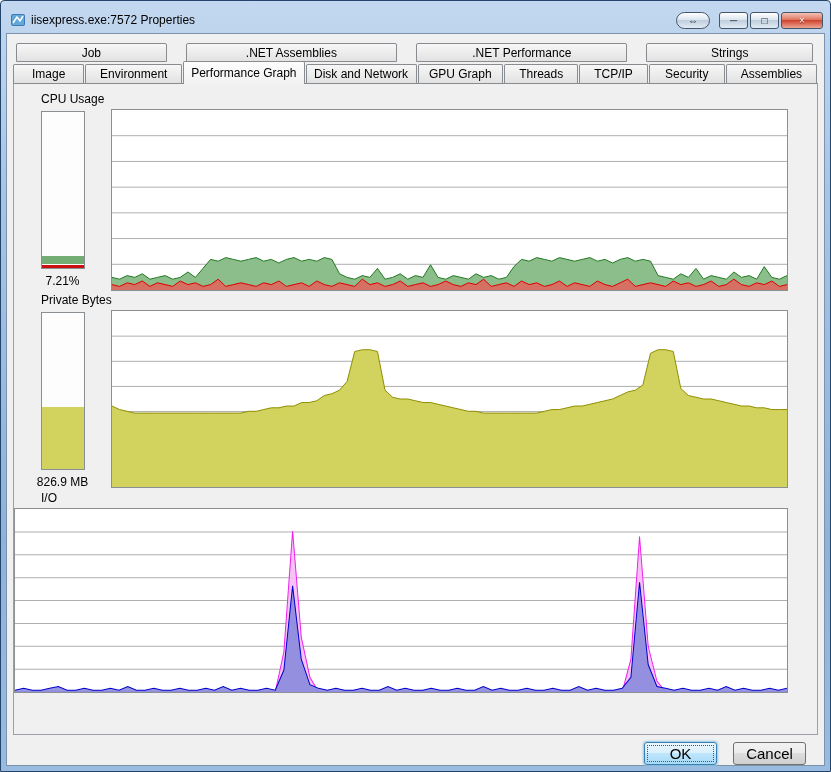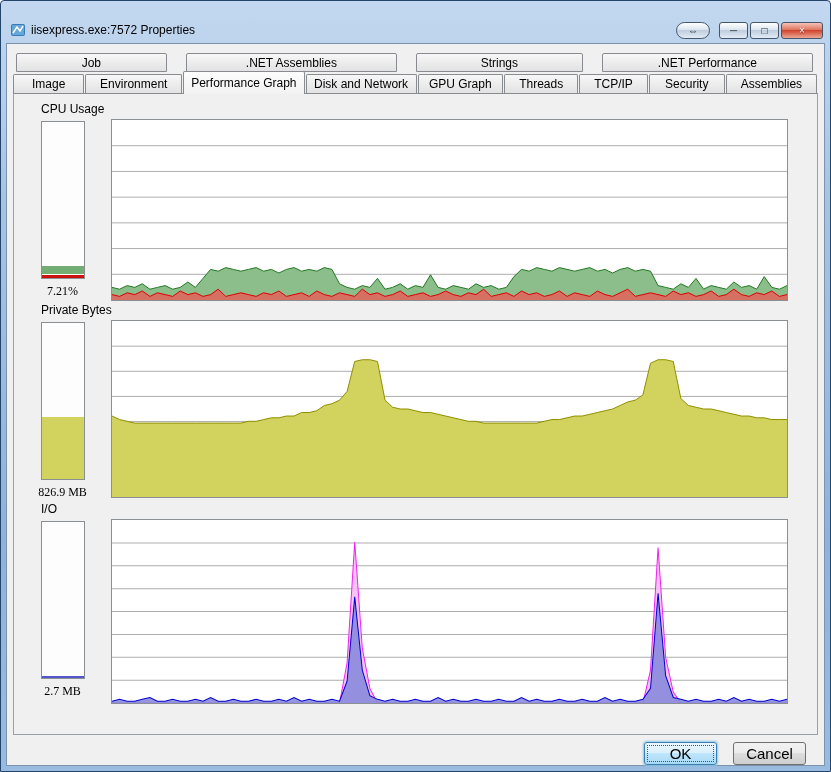--- a/index.html
+++ b/index.html
@@ -1,21 +1,21 @@
 <!DOCTYPE html>
 <html><head>
 <meta charset="utf-8">
 <style>
   html,body{margin:0;padding:0;background:#ffffff;}
   *{box-sizing:border-box;}
   .window{
     width:831px;height:772px;position:relative;
     border:1px solid #24456b;border-radius:4px 4px 0 0;
     background:linear-gradient(180deg,#c3d8f0 0%,#a7c4e4 25%,#8fb2da 70%,#9abbe0 100%);
-    padding:16px 5px 5px 5px;
+    padding:6px 5px 5px 5px;
     font-family:"Liberation Sans",sans-serif;font-size:12px;color:#000;
   }
   .titlebar{height:26px;display:flex;align-items:center;padding:0 2px;}
   .app-icon{width:16px;height:16px;margin:0 5px 0 2px;flex:none;}
   .title{flex:1;white-space:nowrap;overflow:hidden;}
   .tb-buttons{display:flex;align-items:center;}
   .tb-btn{
     display:inline-flex;align-items:center;justify-content:center;
     width:29px;height:17px;margin-left:2px;
     border:1px solid #44566a;border-radius:3px;
@@ -46,21 +46,21 @@
     background:linear-gradient(#fdfdfd,#f2f2f2);
   }
   
   .pane{flex:1;margin:0 6px;border:1px solid #9aa0a6;border-top:1px solid #888b90;background:#f0f0f0;padding-top:6px;position:relative;z-index:1;}
   .sec{}
   .sec:last-child{margin-bottom:8px;}
   .sec-label{margin:2px 0 2px 27px;height:15px;}
   .sec-body{display:flex;align-items:flex-start;}
   .gauge-col{width:97px;display:flex;flex-direction:column;align-items:center;padding-top:2px;flex:none;}
   .gauge{width:44px;height:158px;background:#fdfdfd;border:1px solid #8a8f94;position:relative;overflow:hidden;}
-  .gauge-value{margin-top:5px;font-family:Liberation Serif, serif;}
+  .gauge-value{margin-top:5px;}
   .chart{flex:1;margin-right:29px;background:#ffffff;border:1px solid #8a8f94;position:relative;overflow:hidden;}
   
   .btnrow{display:flex;justify-content:flex-end;gap:16px;padding:7px 18px 0 0;}
   .btn{
     width:73px;height:23px;font-family:"Liberation Sans",sans-serif;font-size:15px;
     border:1px solid #707070;border-radius:3px;color:#000;
     background:linear-gradient(#f2f2f2,#ebebeb 50%,#dddddd 50%,#cfcfcf);
   }
   .btn.default{
     border-color:#3c7fb1;
@@ -88,22 +88,22 @@
       <span class="tb-btn">□</span>
       <span class="tb-btn close">×</span>
     </span>
   </div>
 
   <div class="client">
 
     <div class="tabrow row1">
       <div class="tab" style="flex:160">Job</div>
       <div class="tab" style="flex:229">.NET Assemblies</div>
+      <div class="tab" style="flex:229">.NET Performance</div>
       <div class="tab" style="flex:178">Strings</div>
-      <div class="tab" style="flex:229">.NET Performance</div>
     </div>
 
     <div class="tabrow row2">
       <div class="tab" style="flex:65">Image</div>
       <div class="tab" style="flex:92">Environment</div>
       <div class="tab selected" style="flex:118">Performance Graph</div>
       <div class="tab" style="flex:107">Disk and Network</div>
       <div class="tab" style="flex:80">GPU Graph</div>
       <div class="tab" style="flex:68">Threads</div>
       <div class="tab" style="flex:62">TCP/IP</div>
@@ -160,26 +160,20 @@
                 <polygon points="0,100 0.0,54.00 11.2,56.00 22.5,57.00 33.7,58.00 44.9,58.00 56.2,58.00 67.4,58.00 78.7,58.00 89.9,58.00 101.1,58.00 112.4,58.00 123.6,58.00 134.8,58.00 146.1,58.00 157.3,58.00 168.5,58.00 179.8,58.00 191.0,58.00 202.2,57.00 213.5,57.00 224.7,56.00 236.0,55.00 247.2,55.00 258.4,54.00 269.7,54.00 280.9,52.00 292.1,52.00 303.4,51.00 314.6,48.00 325.8,47.00 337.1,45.00 348.3,40.00 359.6,23.00 370.8,22.00 382.0,22.00 393.3,23.00 404.5,45.00 415.7,49.00 427.0,50.00 438.2,50.00 449.4,51.00 460.7,52.00 471.9,52.00 483.1,53.00 494.4,54.00 505.6,55.00 516.9,56.00 528.1,57.00 539.3,57.00 550.6,58.00 561.8,58.00 573.0,58.00 584.3,58.00 595.5,58.00 606.7,58.00 618.0,58.00 629.2,58.00 640.4,57.00 651.7,56.00 662.9,56.00 674.2,55.00 685.4,54.00 696.6,54.00 707.9,53.00 719.1,52.00 730.3,51.00 741.6,50.00 752.8,48.00 764.0,46.00 775.3,45.00 786.5,42.00 797.8,24.00 809.0,22.00 820.2,22.00 831.5,23.00 842.7,44.00 853.9,48.00 865.2,49.00 876.4,50.00 887.6,50.00 898.9,51.00 910.1,52.00 921.3,53.00 932.6,54.00 943.8,54.00 955.1,55.00 966.3,55.00 977.5,56.00 988.8,56.00 1000.0,56.00 1000,100" fill="#d2d25e" fill-opacity="1"></polygon>
                 <polyline points="0.0,54.00 11.2,56.00 22.5,57.00 33.7,58.00 44.9,58.00 56.2,58.00 67.4,58.00 78.7,58.00 89.9,58.00 101.1,58.00 112.4,58.00 123.6,58.00 134.8,58.00 146.1,58.00 157.3,58.00 168.5,58.00 179.8,58.00 191.0,58.00 202.2,57.00 213.5,57.00 224.7,56.00 236.0,55.00 247.2,55.00 258.4,54.00 269.7,54.00 280.9,52.00 292.1,52.00 303.4,51.00 314.6,48.00 325.8,47.00 337.1,45.00 348.3,40.00 359.6,23.00 370.8,22.00 382.0,22.00 393.3,23.00 404.5,45.00 415.7,49.00 427.0,50.00 438.2,50.00 449.4,51.00 460.7,52.00 471.9,52.00 483.1,53.00 494.4,54.00 505.6,55.00 516.9,56.00 528.1,57.00 539.3,57.00 550.6,58.00 561.8,58.00 573.0,58.00 584.3,58.00 595.5,58.00 606.7,58.00 618.0,58.00 629.2,58.00 640.4,57.00 651.7,56.00 662.9,56.00 674.2,55.00 685.4,54.00 696.6,54.00 707.9,53.00 719.1,52.00 730.3,51.00 741.6,50.00 752.8,48.00 764.0,46.00 775.3,45.00 786.5,42.00 797.8,24.00 809.0,22.00 820.2,22.00 831.5,23.00 842.7,44.00 853.9,48.00 865.2,49.00 876.4,50.00 887.6,50.00 898.9,51.00 910.1,52.00 921.3,53.00 932.6,54.00 943.8,54.00 955.1,55.00 966.3,55.00 977.5,56.00 988.8,56.00 1000.0,56.00" fill="none" stroke="#8f8f00" stroke-width="1" vector-effect="non-scaling-stroke"></polyline>
               </svg>
             </div>
         </div>
       </div>
 
       <div class="sec">
         <div class="sec-label">I/O</div>
         <div class="sec-body">
-          <div class="gauge-col">
-            <div class="gauge">
-                <div style="position: absolute; left: 0px; right: 0px; bottom: 0%; height: 1.2%; background: rgb(85, 85, 204);"></div>
-              </div>
-            <div class="gauge-value">2.7 MB</div>
-          </div>
           <div class="chart" style="height:185px">
               <svg viewBox="0 0 1000 100" preserveAspectRatio="none" style="width:100%;height:100%;display:block">
                 <line x1="0" y1="12.5" x2="1000" y2="12.5" stroke="#aeaeae" stroke-width="1" vector-effect="non-scaling-stroke"></line>
                 <line x1="0" y1="25" x2="1000" y2="25" stroke="#aeaeae" stroke-width="1" vector-effect="non-scaling-stroke"></line>
                 <line x1="0" y1="37.5" x2="1000" y2="37.5" stroke="#aeaeae" stroke-width="1" vector-effect="non-scaling-stroke"></line>
                 <line x1="0" y1="50" x2="1000" y2="50" stroke="#aeaeae" stroke-width="1" vector-effect="non-scaling-stroke"></line>
                 <line x1="0" y1="62.5" x2="1000" y2="62.5" stroke="#aeaeae" stroke-width="1" vector-effect="non-scaling-stroke"></line>
                 <line x1="0" y1="75" x2="1000" y2="75" stroke="#aeaeae" stroke-width="1" vector-effect="non-scaling-stroke"></line>
                 <line x1="0" y1="87.5" x2="1000" y2="87.5" stroke="#aeaeae" stroke-width="1" vector-effect="non-scaling-stroke"></line>
                 <polygon points="0,100 0.0,100.00 11.2,100.00 22.5,100.00 33.7,100.00 44.9,100.00 56.2,100.00 67.4,100.00 78.7,100.00 89.9,100.00 101.1,100.00 112.4,100.00 123.6,100.00 134.8,100.00 146.1,100.00 157.3,100.00 168.5,100.00 179.8,100.00 191.0,100.00 202.2,100.00 213.5,100.00 224.7,100.00 236.0,100.00 247.2,100.00 258.4,100.00 269.7,100.00 280.9,100.00 292.1,100.00 303.4,100.00 314.6,100.00 325.8,100.00 337.1,100.00 348.3,78.00 359.6,12.00 370.8,70.00 382.0,92.00 393.3,100.00 404.5,100.00 415.7,100.00 427.0,100.00 438.2,100.00 449.4,100.00 460.7,100.00 471.9,100.00 483.1,100.00 494.4,100.00 505.6,100.00 516.9,100.00 528.1,100.00 539.3,100.00 550.6,100.00 561.8,100.00 573.0,100.00 584.3,100.00 595.5,100.00 606.7,100.00 618.0,100.00 629.2,100.00 640.4,100.00 651.7,100.00 662.9,100.00 674.2,100.00 685.4,100.00 696.6,100.00 707.9,100.00 719.1,100.00 730.3,100.00 741.6,100.00 752.8,100.00 764.0,100.00 775.3,100.00 786.5,100.00 797.8,82.00 809.0,15.00 820.2,75.00 831.5,94.00 842.7,100.00 853.9,100.00 865.2,100.00 876.4,100.00 887.6,100.00 898.9,100.00 910.1,100.00 921.3,100.00 932.6,100.00 943.8,100.00 955.1,100.00 966.3,100.00 977.5,100.00 988.8,100.00 1000.0,100.00 1000,100" fill="#f6bcf6" fill-opacity="0.9"></polygon>

